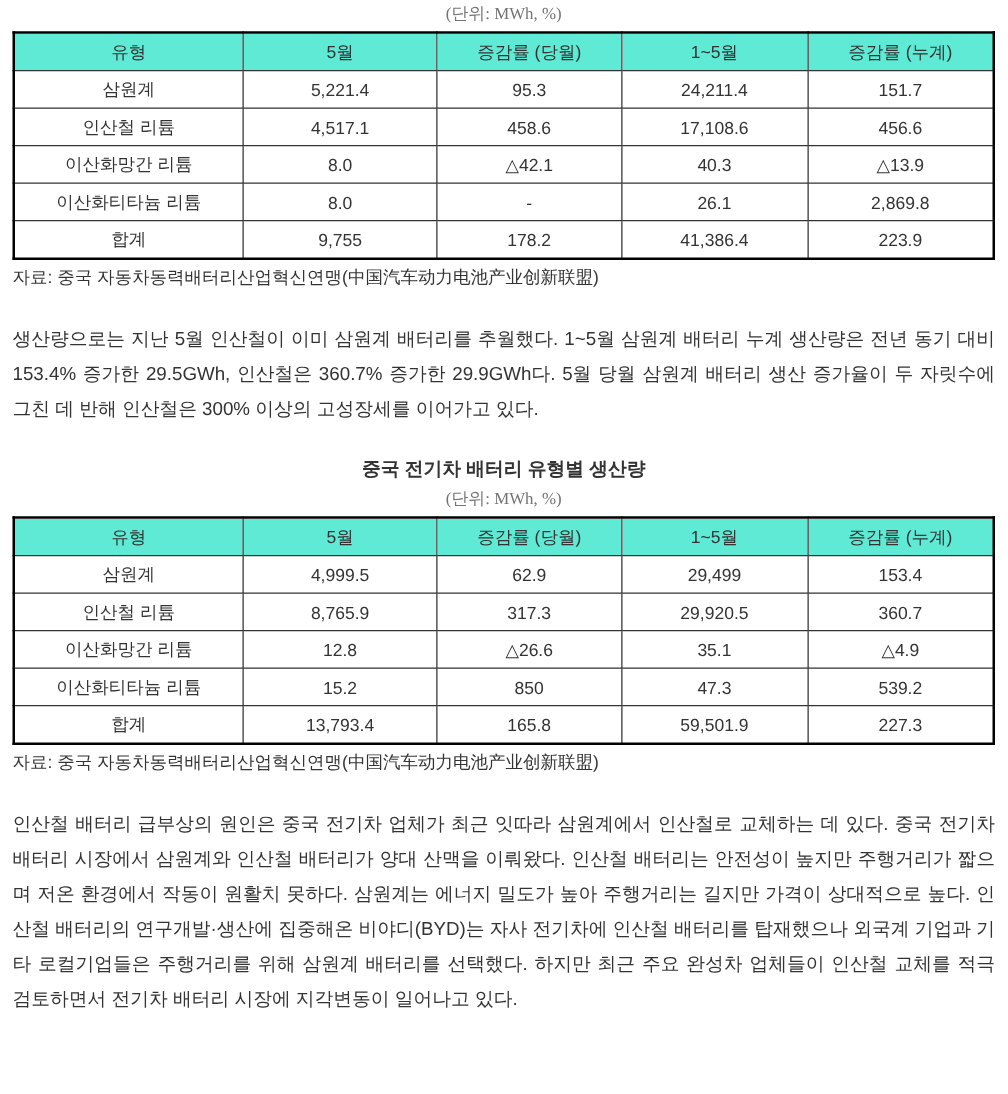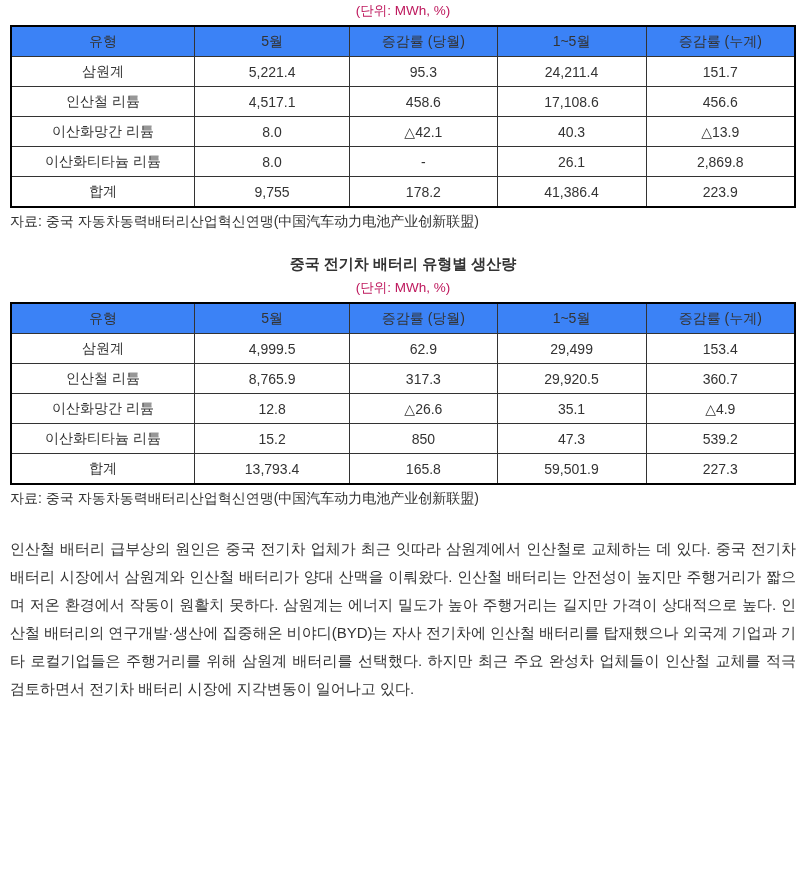--- a/index.html
+++ b/index.html
@@ -20,41 +20,42 @@
     text-align: center;
     font-size: 15px;
     font-weight: bold;
     color: #333333;
   }
   .section-2 .tbl-title { margin-top: 24px; }
   .tbl-unit {
     text-align: center;
     font-size: 13.5px;
     margin: 0 0 5px 0;
-    color: #be185d;
+    color: #737373;
+    font-family: Liberation Serif, serif;
   }
   table.data-table {
     width: 100%;
     border-collapse: collapse;
     border: 2px solid #000000;
     table-layout: fixed;
   }
   table.data-table th,
   table.data-table td {
     border: 1px solid #333333;
     height: 29px;
     text-align: center;
     vertical-align: middle;
     font-size: 14px;
     padding: 0 4px;
     overflow: hidden;
     white-space: nowrap;
   }
   table.data-table th {
-    background: #3b82f6;
+    background: #5eead4;
     font-weight: normal;
   }
   .tbl-source {
     text-align: left;
     font-size: 14px;
     margin: 5px 0 0 0;
   }
   .para {
     font-size: 15px;
     line-height: 28px;
@@ -121,20 +122,21 @@
           <td>9,755</td>
           <td>178.2</td>
           <td>41,386.4</td>
           <td>223.9</td>
         </tr>
       </tbody>
     </table>
     <div class="tbl-source">자료: 중국 자동차동력배터리산업혁신연맹(中国汽车动力电池产业创新联盟)</div>
   </section>
 
+  <p class="para">생산량으로는 지난 5월 인산철이 이미 삼원계 배터리를 추월했다. 1~5월 삼원계 배터리 누계 생산량은 전년 동기 대비 153.4% 증가한 29.5GWh, 인산철은 360.7% 증가한 29.9GWh다. 5월 당월 삼원계 배터리 생산 증가율이 두 자릿수에 그친 데 반해 인산철은 300% 이상의 고성장세를 이어가고 있다.</p>
 
   <section class="section-2">
     <h2 class="tbl-title">중국 전기차 배터리 유형별 생산량</h2>
     <div class="tbl-unit">(단위: MWh, %)</div>
     <table class="data-table">
       <colgroup>
         <col style="width:23.4%">
           <col style="width:19.8%">
           <col style="width:18.8%">
           <col style="width:19.0%">

